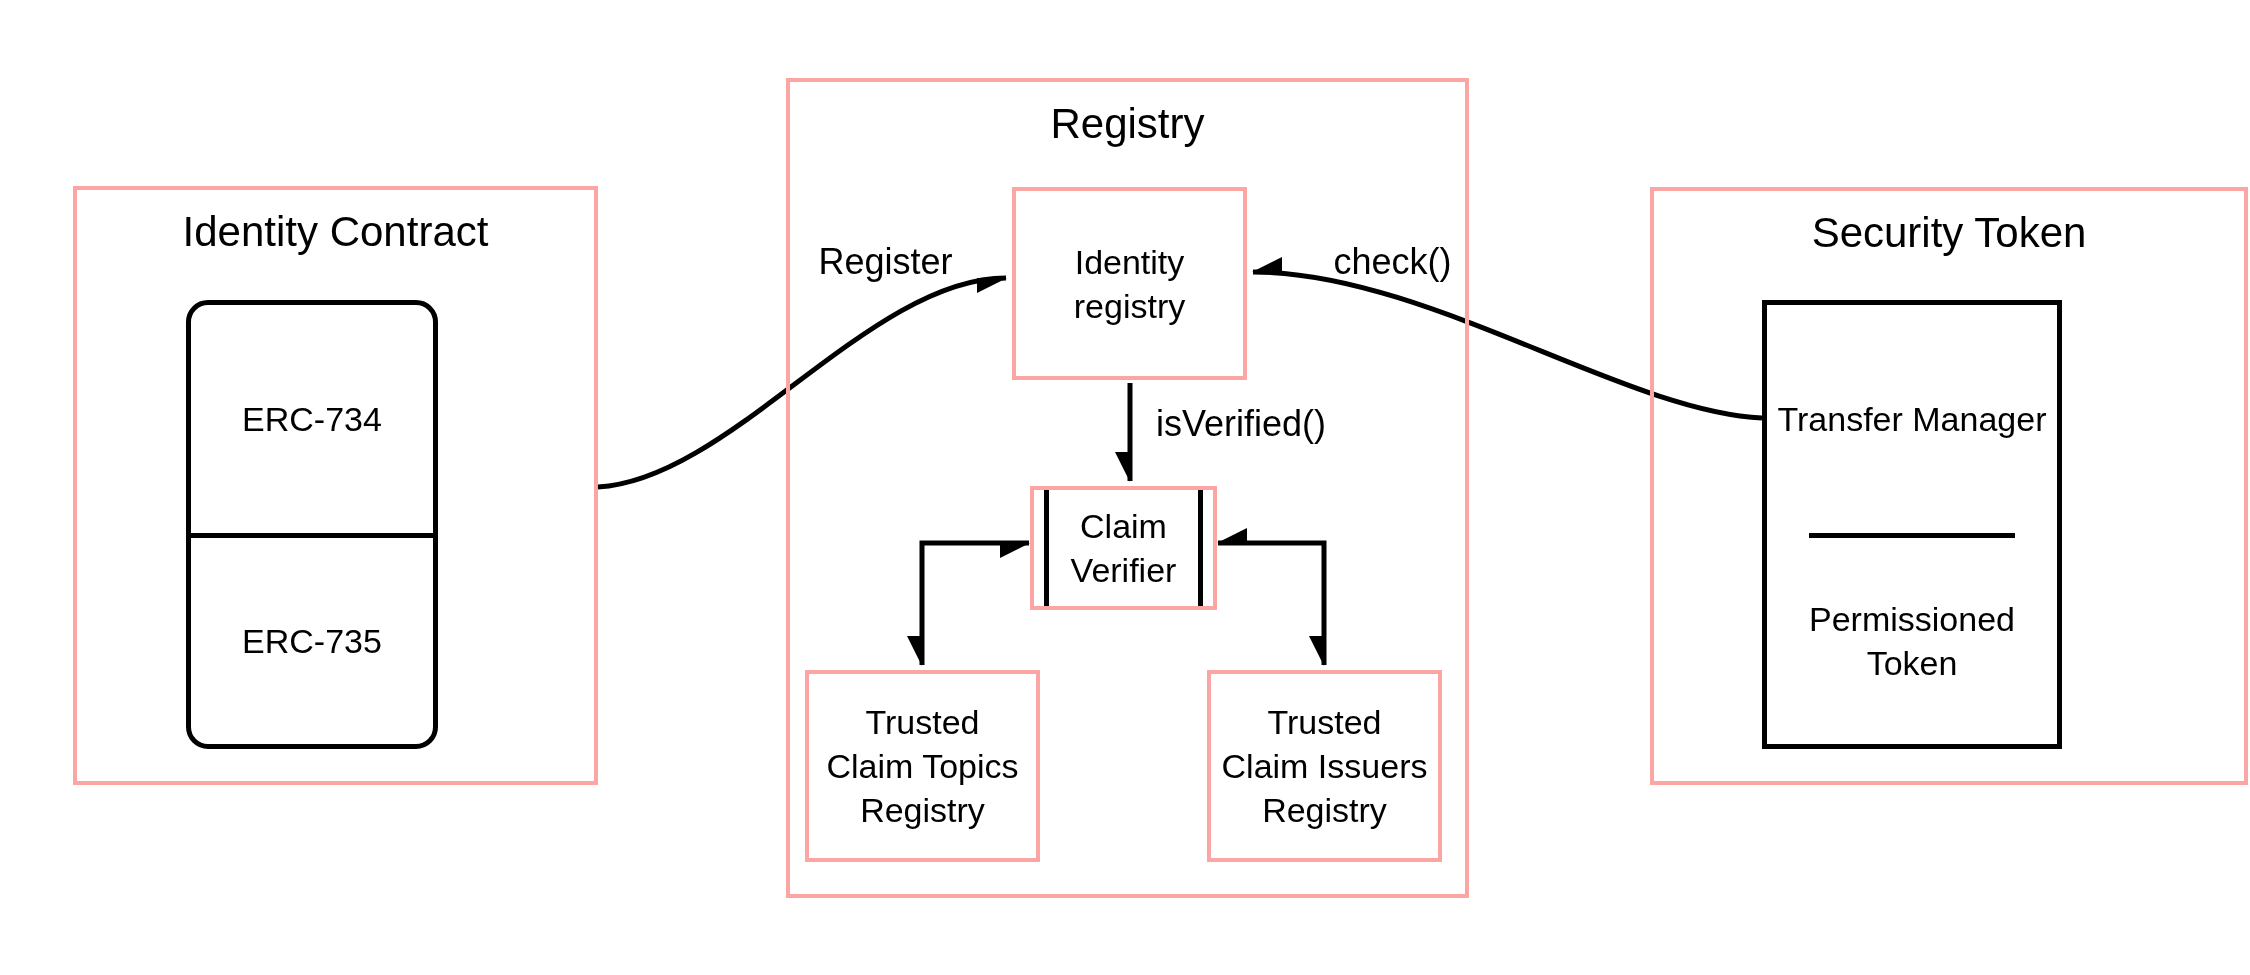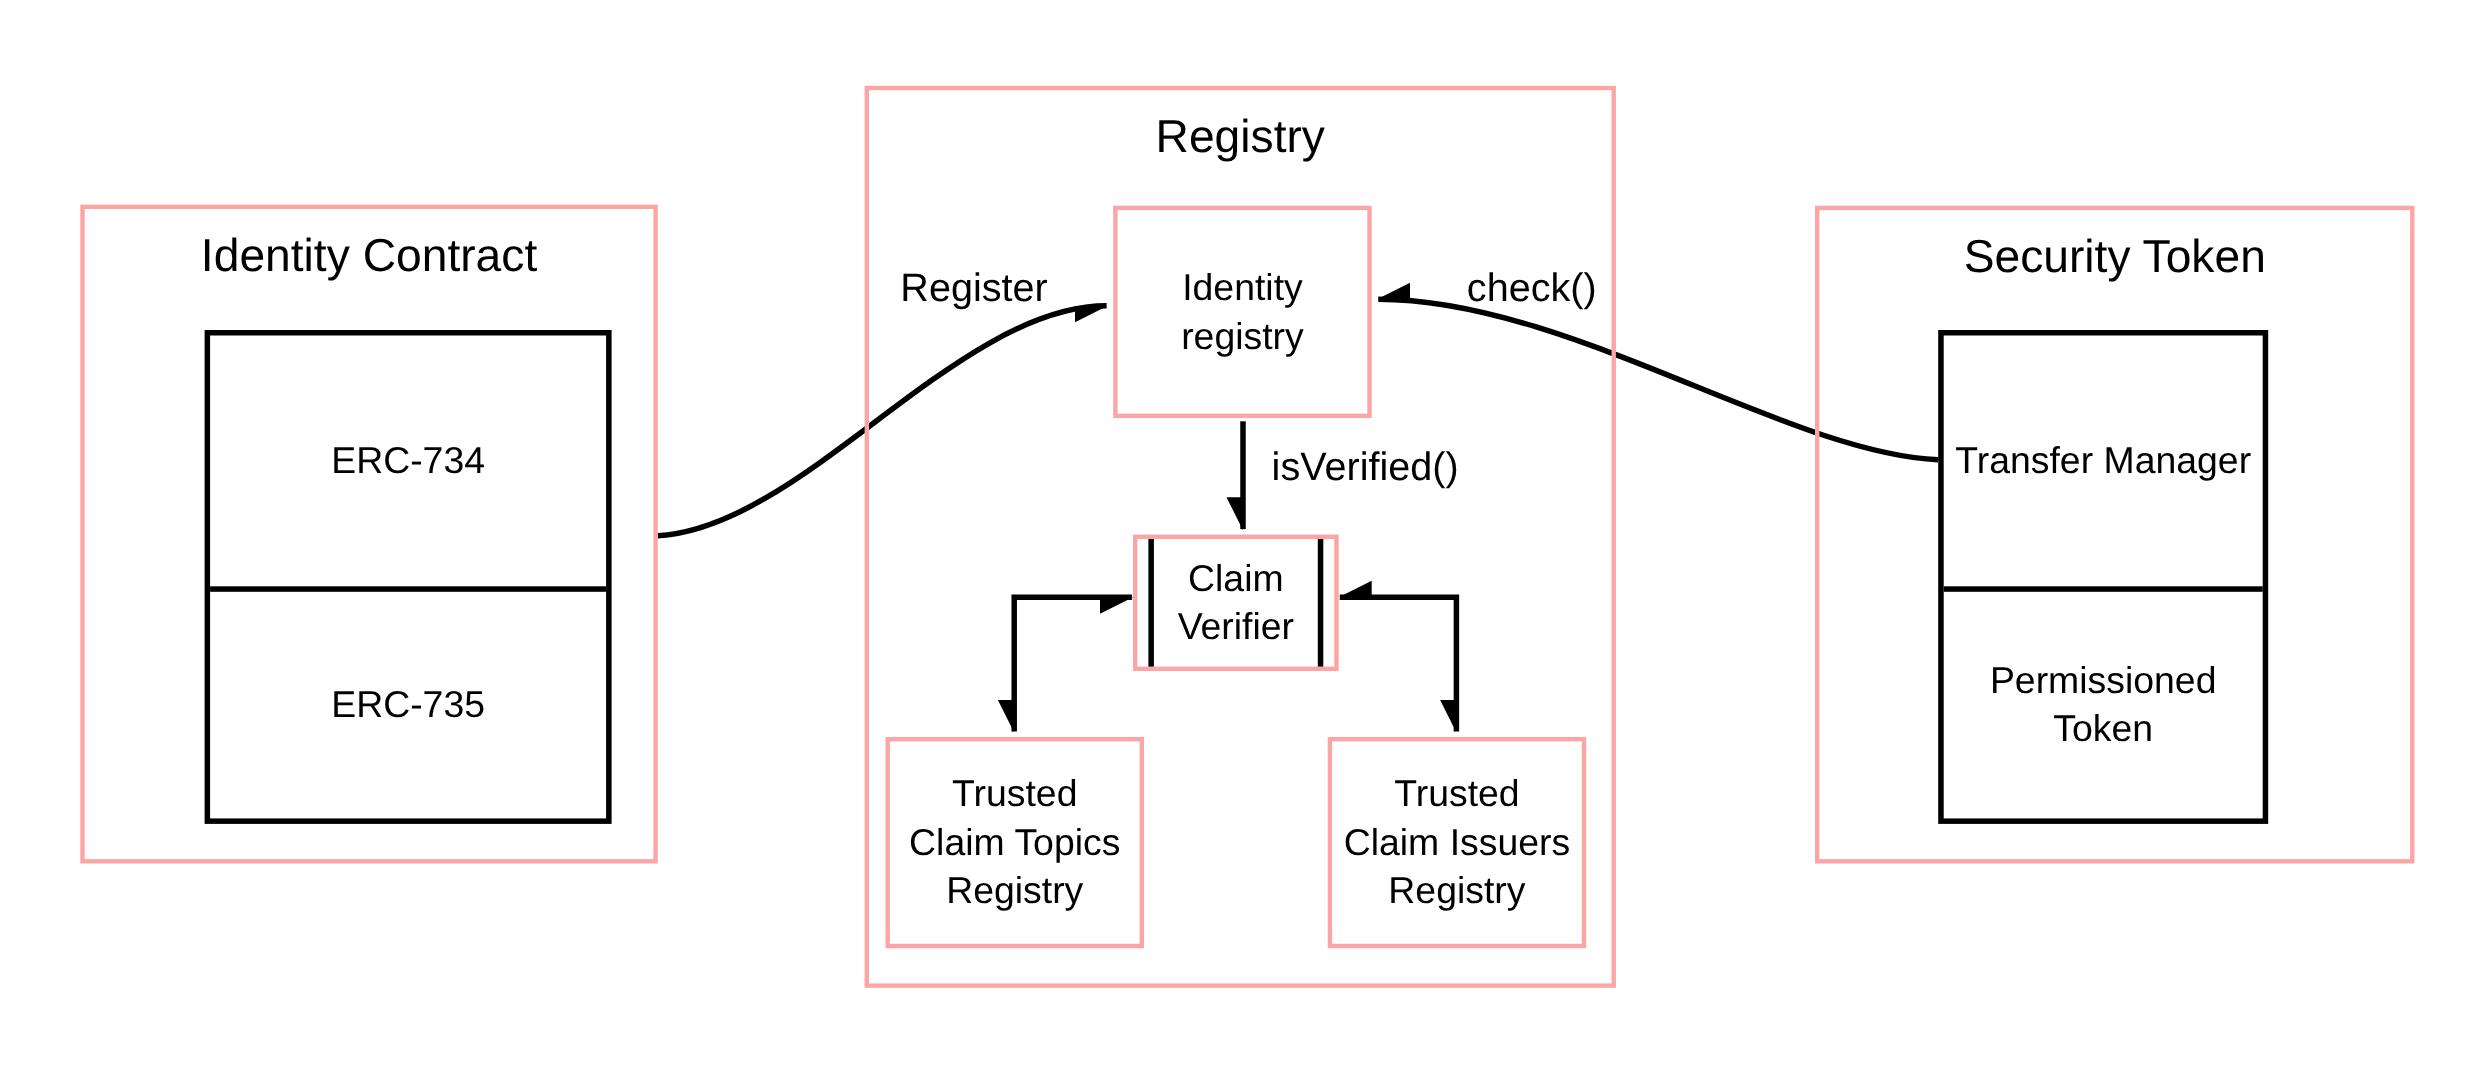--- a/index.html
+++ b/index.html
@@ -108,21 +108,21 @@
     <path d="M 1130 383 L 1130 481" fill="none" stroke="#000000" stroke-width="5" marker-end="url(#arrow)"></path>
 
     <path d="M 1029 543 L 922 543 L 922 665" fill="none" stroke="#000000" stroke-width="5" marker-start="url(#arrow)" marker-end="url(#arrow)"></path>
 
     <path d="M 1218 543 L 1324 543 L 1324 665" fill="none" stroke="#000000" stroke-width="5" marker-start="url(#arrow)" marker-end="url(#arrow)"></path>
   </svg>
 
   <div class="box" style="left:73px; top:186px; width:525px; height:599px;">
     <div class="panel-title">Identity Contract</div>
   </div>
-  <div class="stack" style="left:186px; top:300px; width:370px; height:449px;">
+  <div class="stack" style="left:186px; top:300px; width:252px; height:449px;border-radius:22px;">
     <div class="sec-top">
       <span class="label">ERC-734</span>
     </div>
     <div class="sec-bottom">
       <span class="label">ERC-735</span>
     </div>
   </div>
 
   <div class="box" style="left:786px; top:78px; width:683px; height:820px;">
     <div class="panel-title">Registry</div>
@@ -145,24 +145,24 @@
 Claim Topics
 Registry</span>
   </div>
 
   <div class="box cell" style="left:1207px; top:670px; width:235px; height:192px;">
     <span class="label">Trusted
 Claim Issuers
 Registry</span>
   </div>
 
-  <div class="box" style="left:1650px; top:187px; width:545px; height:598px;">
+  <div class="box" style="left:1650px; top:187px; width:598px; height:598px;">
     <div class="panel-title">Security Token</div>
   </div>
-  <div class="stack" style="left:1762px; top:300px; width:300px; height:449px;">
+  <div class="stack" style="left:1762px; top:300px; width:300px; height:449px;align-items:center;">
     <div class="sec-top">
       <span class="label">Transfer Manager</span>
     </div>
     <div class="sec-bottom">
       <span class="label">Permissioned
 Token</span>
     </div>
   </div>
 
   <div class="edge-label" style="left:783px; top:242px; width:205px; text-align:center;">Register</div>

